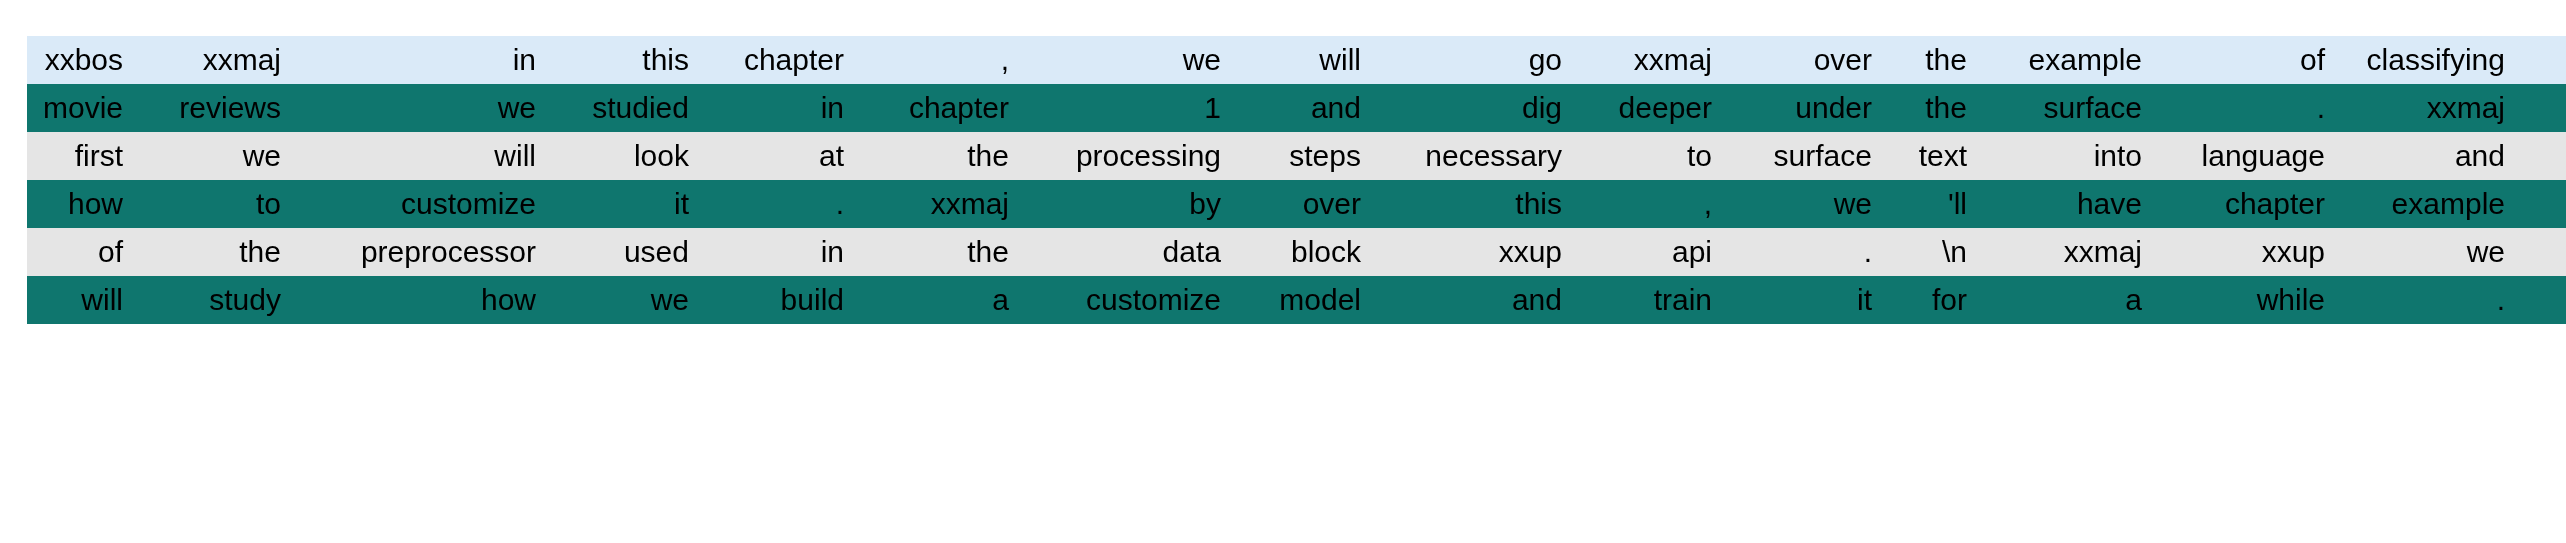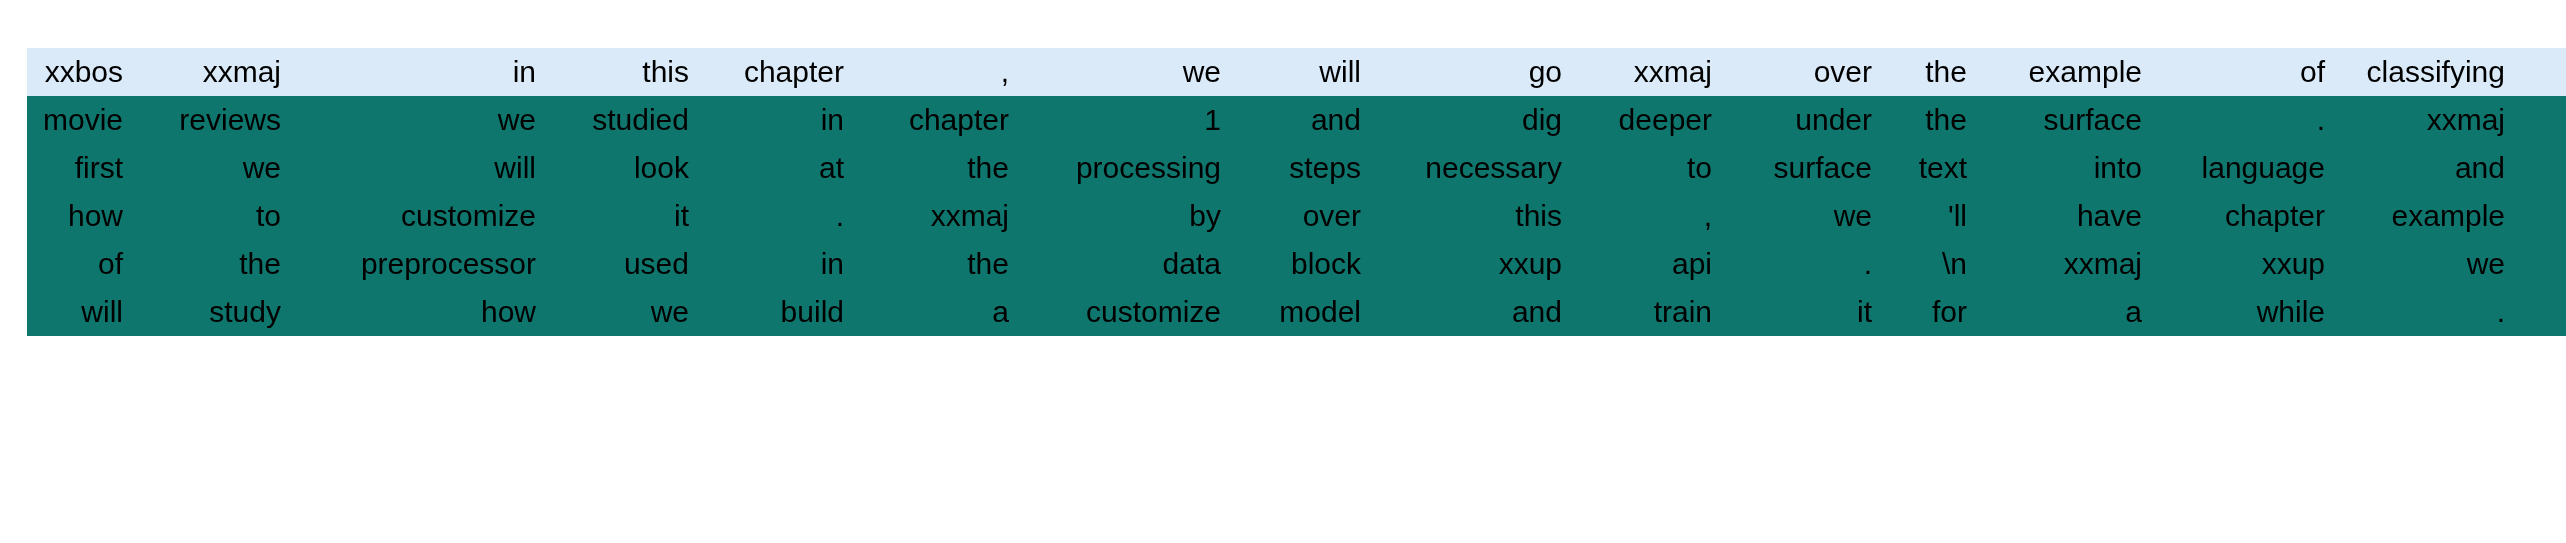--- a/index.html
+++ b/index.html
@@ -8,21 +8,21 @@
     background: #ffffff;
   }
   body {
     width: 2566px;
     height: 543px;
     font-family: "Liberation Sans", "DejaVu Sans", sans-serif;
     overflow: hidden;
   }
   #token-table-wrap {
     padding-left: 27px;
-    padding-top: 48px;
+    padding-top: 36px;
     box-sizing: border-box;
   }
   table.token-table {
     border-collapse: collapse;
     border-spacing: 0;
     table-layout: fixed;
     width: 2524px;
     font-size: 30px;
     color: #000000;
   }
@@ -31,21 +31,21 @@
     vertical-align: middle;
     height: 48px;
     line-height: 48px;
     padding: 0 12px 0 12px;
     white-space: nowrap;
     overflow: hidden;
     border: none;
     font-weight: 400;
   }
   tr.row-highlight td { background: #daeaf8; }
-  tr.row-odd  td { background: #0f766e; }
+  tr.row-odd  td { background: #e5e5e5; }
   tr.row-even td { background: #0f766e; }
 
   
   col.c0  { width: 108px; }
   col.c1  { width: 158px; }
   col.c2  { width: 255px; }
   col.c3  { width: 153px; }
   col.c4  { width: 155px; }
   col.c5  { width: 165px; }
   col.c6  { width: 212px; }

